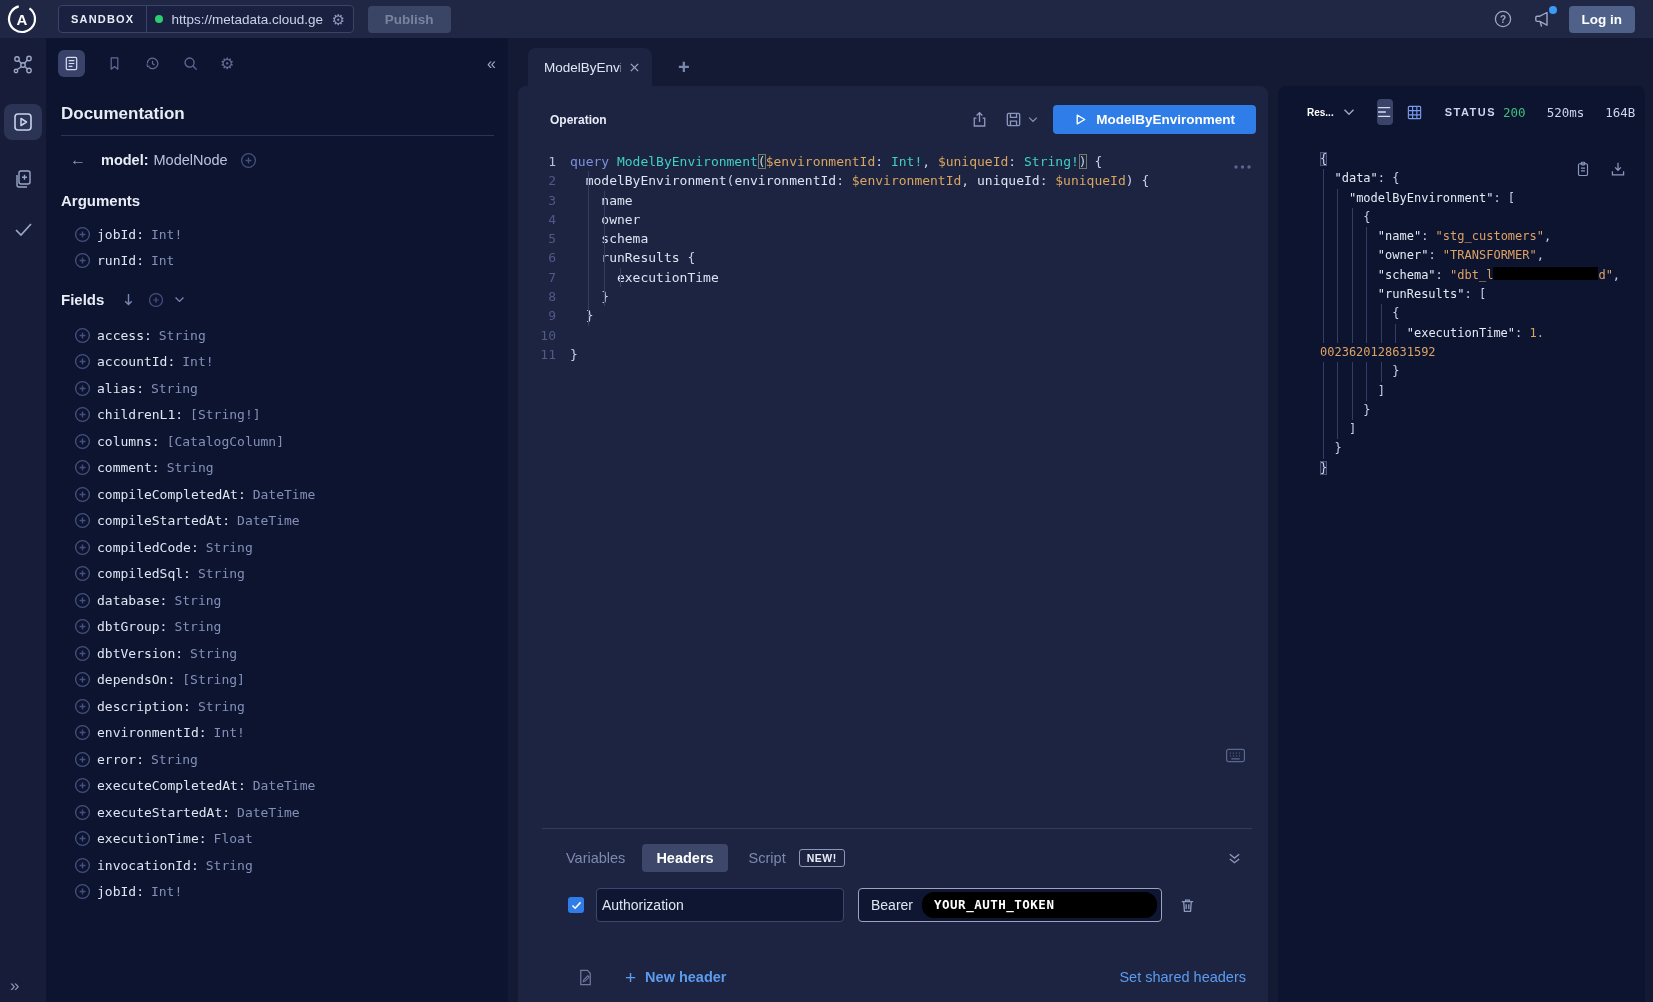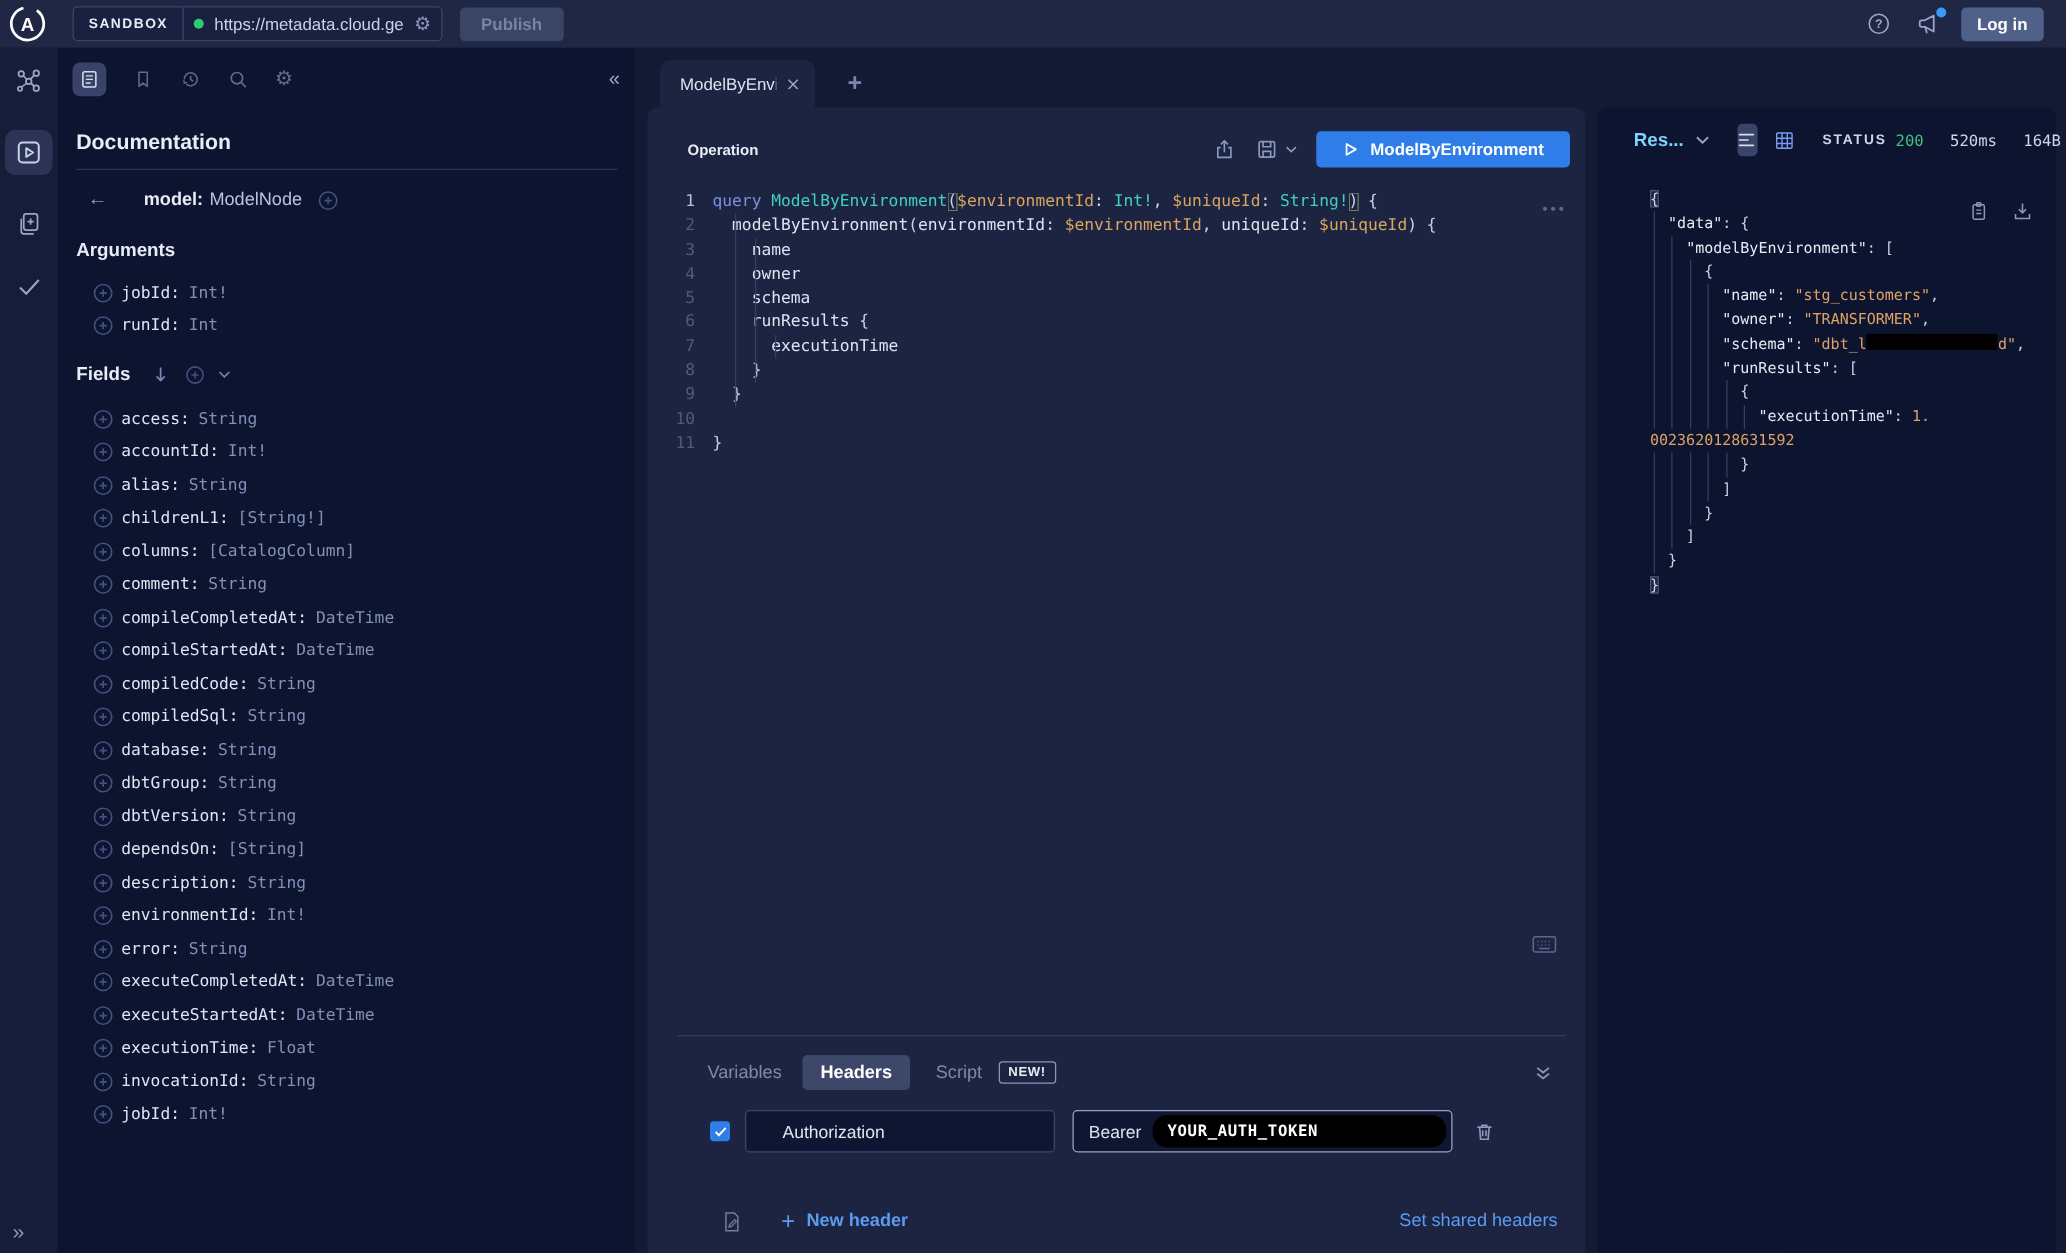--- a/index.html
+++ b/index.html
@@ -30,21 +30,21 @@
 
   
   .docs{position:absolute;left:46px;top:38px;bottom:0;width:462px;background:#0d1430;padding:12px 14px 0 12px;overflow:hidden}
   .docs-toolbar{display:flex;align-items:center;gap:21px;height:27px}
   .docs-tool-active{background:#39436a;border-radius:6px;width:27px;height:27px;display:flex;align-items:center;justify-content:center}
   .docs-collapse{margin-left:auto;font-size:16px;color:#9aa6c8;letter-spacing:-2px}
   .docs-title{margin:27px 0 0 3px;font-size:17px;font-weight:bold;color:#e8ecf5}
   .docs-hr{border:none;border-top:1px solid #2a3358;margin:11px 0 0 3px}
   .crumb-row{display:flex;align-items:center;margin:13px 0 0 12px;height:22px}
   .crumb-back{color:#8b97bd;font-size:16px}
-  .crumb-label{margin-left:29px;font-size:14.5px;font-weight:bold;color:#e8ecf5}
+  .crumb-label{margin-left:15px;font-size:14.5px;font-weight:bold;color:#e8ecf5}
   .crumb-type{margin-left:5px;font-size:14.5px;color:#b9c3de}
   .crumb-row .plus-ic{margin-left:12px}
   .sec-title{margin:21px 0 0 3px;font-size:15px;font-weight:bold;color:#e8ecf5;display:flex;align-items:center}
   .sec-title .hdr-ic{margin-left:18px}
   .doc-list{margin-top:12px}
   .doc-row{display:flex;align-items:center;height:26.5px}
   .doc-row .plus-ic{margin-left:16px}
   .fname{margin-left:6px;font-family:"DejaVu Sans Mono",monospace;font-size:13px;color:#dfe5f2;white-space:pre}
   .ftype{margin-left:7px;font-family:"DejaVu Sans Mono",monospace;font-size:13px;color:#8290b8}
 
@@ -79,35 +79,35 @@
 
   .card-divider{position:absolute;left:24px;right:16px;top:742px;height:1px;background:#323b5e}
   .req-tabs{position:absolute;left:0;right:0;top:754px;height:36px;display:flex;align-items:center;padding-left:48px}
   .req-tab{font-size:14.5px;color:#7d89ad}
   .req-tab-active{background:#3d4769;border-radius:4px;padding:6px 14px;color:#fff;font-weight:bold;font-size:14.5px}
   .new-badge{border:1px solid #8c96b8;border-radius:3px;padding:2px 7px;font-size:10.5px;font-weight:bold;color:#e8ecf5;letter-spacing:.5px}
   .req-collapse{margin-left:auto;margin-right:26px}
 
   .hdr-row{position:absolute;left:0;right:0;top:802px;height:34px;display:flex;align-items:center}
   .chkbox{width:16px;height:16px;background:#2e7de8;border-radius:3px;margin-left:50px;display:flex;align-items:center;justify-content:center}
-  .key-input{margin-left:12px;width:248px;height:34px;border:1px solid #3c4770;border-radius:4px;background:#0f1631;display:flex;align-items:center;padding-left:29px;font-size:14px;color:#dfe5f2}
+  .key-input{margin-left:12px;width:248px;height:34px;border:1px solid #3c4770;border-radius:4px;background:#0f1631;display:flex;align-items:center;padding-left:5px;font-size:14px;color:#dfe5f2}
   .val-input{margin-left:14px;width:304px;height:34px;border:1px solid #9aa3bf;border-radius:4px;background:#0f1631;display:flex;align-items:center;padding:0 4px 0 12px;font-size:14px;color:#dfe5f2}
   .token-chip{margin-left:9px;flex:1;height:26px;background:#000;border-radius:12px;color:#fff;font-family:"DejaVu Sans Mono",monospace;font-size:12.5px;font-weight:bold;line-height:26px;padding-left:12px;letter-spacing:.5px}
   .trash-wrap{margin-left:16px}
 
   .req-footer{position:absolute;left:0;right:22px;top:876px;height:30px;display:flex;align-items:center}
   .pagedit-wrap{margin-left:58px}
   .newheader-btn{margin-left:30px;display:flex;align-items:center;gap:9px;color:#5b9cf0;font-size:14.5px;font-weight:bold}
   .newheader-plus{font-size:19px;font-weight:normal;line-height:1}
   .shared-link{margin-left:auto;color:#5b9cf0;font-size:14.5px;font-weight:normal}
 
   
   .resp{position:absolute;left:1278px;top:86px;right:8px;bottom:0;background:#0d1430;border-radius:8px 8px 0 0}
   .resp-header{display:flex;align-items:center;height:52px;padding:0 10px 0 29px}
-  .resp-title{font-size:15px;font-weight:bold;color:#7dd3fc}
+  .resp-title{font-size:10px;font-weight:bold;color:#ffffff}
   .resp-chev{margin-left:9px}
   .resp-view-active{margin-left:22px;background:#3a4469;border-radius:4px;width:30px;height:26px;display:flex;align-items:center;justify-content:center}
   .resp-view-table{margin-left:13px}
   .status-label{margin-left:22px;font-size:11px;letter-spacing:1.5px;color:#cdd5ea;font-weight:bold}
   .status-code{margin-left:7px;font-family:"DejaVu Sans Mono",monospace;font-size:12.5px;color:#3fbf7f}
   .meta-sep{margin-left:11px;width:1px;height:15px;background:#39426b}
   .meta-val{margin-left:10px;font-family:"DejaVu Sans Mono",monospace;font-size:12.5px;color:#cdd5ea}
   .resp-body{position:relative;padding:12px 10px 0 42px}
   .resp-lines{position:relative}
   .rl{height:19.3px;line-height:19.3px;font-family:"DejaVu Sans Mono",monospace;font-size:12px;white-space:pre}

